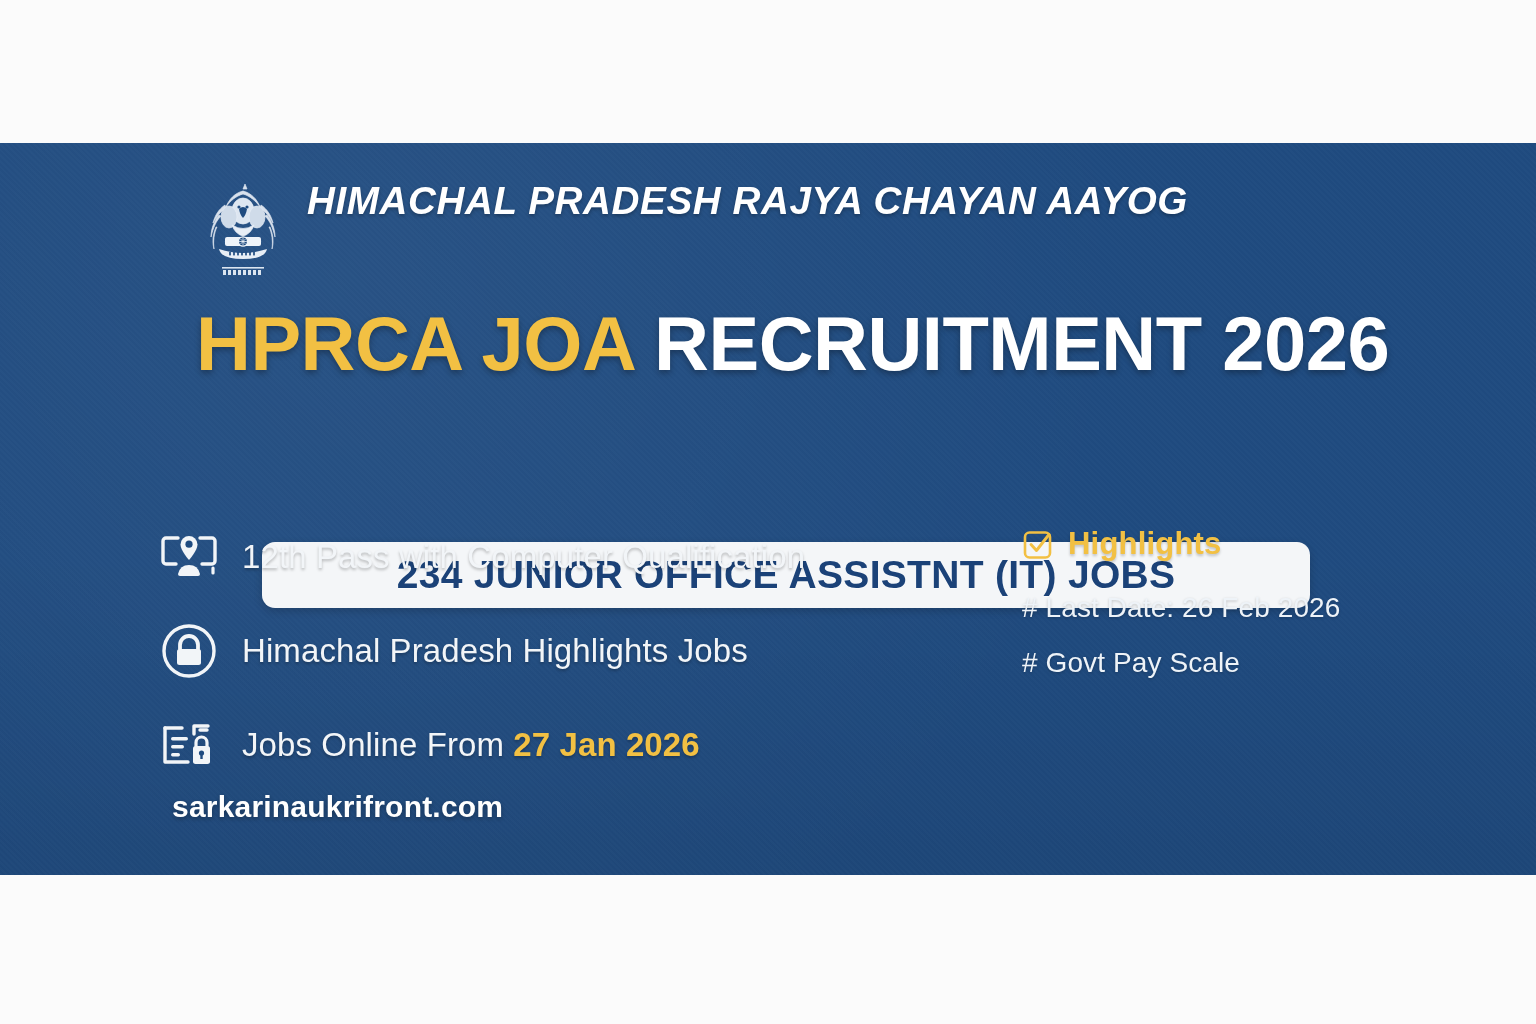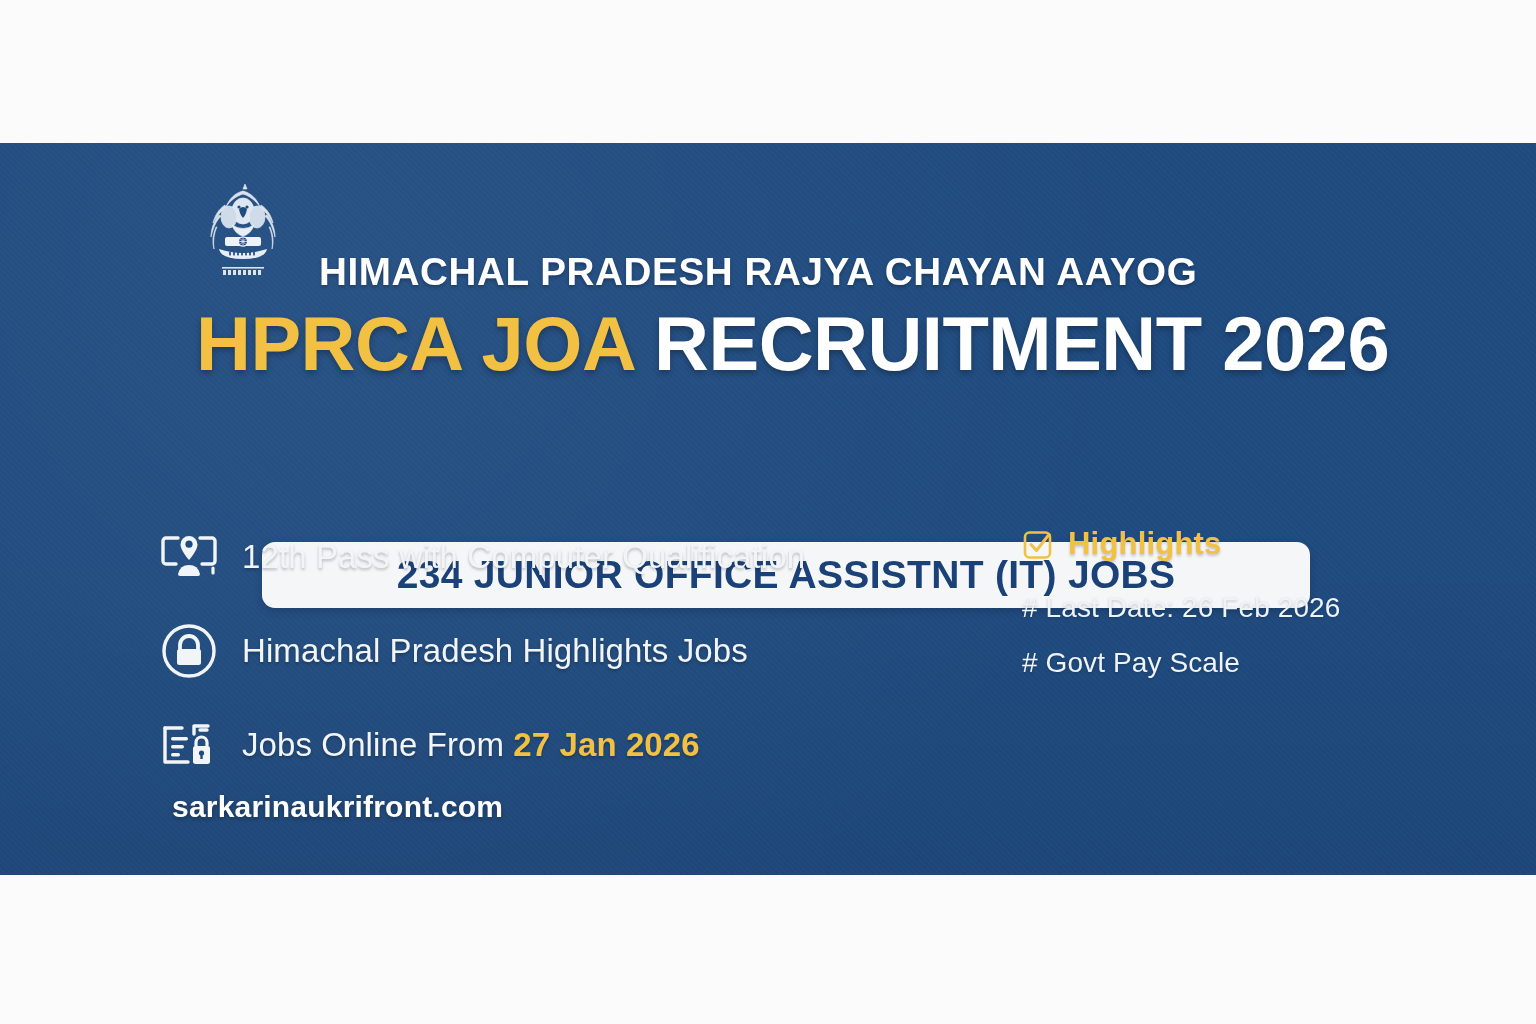--- a/index.html
+++ b/index.html
@@ -21,21 +21,21 @@
     background-image:
       linear-gradient(0deg, rgba(0,0,0,.06), rgba(0,0,0,0) 45%),
       radial-gradient(circle at 22% 18%, rgba(255,255,255,.045), rgba(255,255,255,0) 60%),
       repeating-linear-gradient(45deg, rgba(255,255,255,.012) 0 2px, rgba(0,0,0,.012) 2px 4px);
     overflow:hidden;
   }
 
   
   .org-row{
     position:absolute; left:205px; top:38px;
-    display:flex; align-items:flex-end; gap:38px;
+    display:flex; align-items:flex-start; gap:26px;font-style:italic;
   }
   .emblem{ width:76px; height:110px; flex:0 0 auto; display:block; }
   .org-title{
     font-size:39px; font-weight:700; color:#ffffff;
     letter-spacing:.6px; line-height:1;
     text-shadow:0 2px 4px rgba(0,0,0,.28);
     white-space:nowrap;
     transform:scaleX(.99);
     transform-origin:left center;
   }

